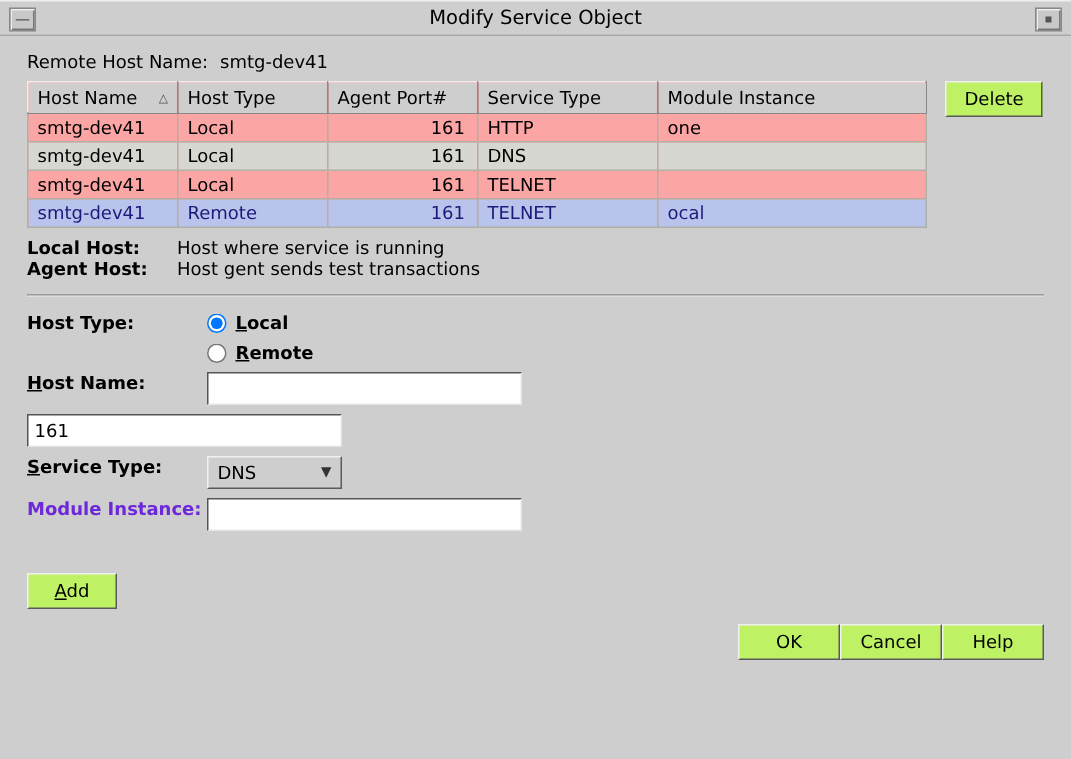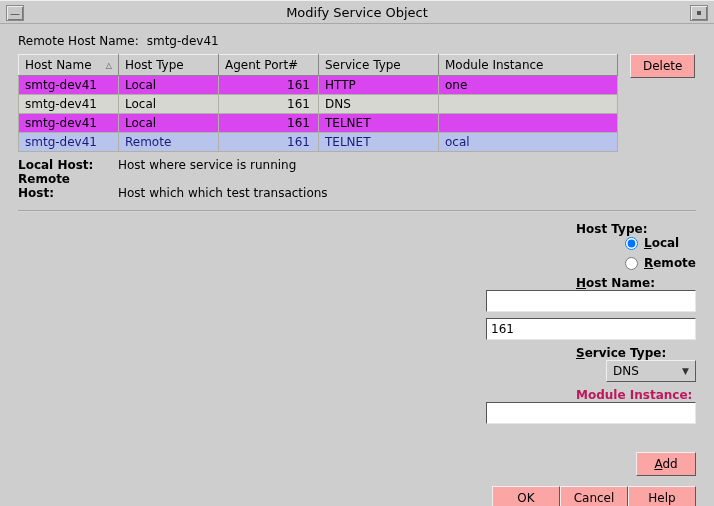--- a/index.html
+++ b/index.html
@@ -44,21 +44,21 @@
   }
   .row-hdr {
     display: flex; align-items: baseline; gap: 8px;
     margin-bottom: 6px; font-size: 12px;
   }
   .bold { font-weight: normal; }
   .table-wrap { display: flex; gap: 12px; align-items: flex-start; }
   table {
     border-collapse: collapse;
     width: 600px;
-    background: #d946ef;
+    background: #fca5a5;
     border: 1px solid #7a7a7a;
   }
   th {
     background: #cecece;
     font-weight: normal;
     text-align: left;
     padding: 3px 6px;
     border: 1px solid #888;
     border-top-color: #eee; border-left-color: #eee;
     font-size: 12px;
@@ -70,42 +70,42 @@
     padding: 2px 6px;
     border: 1px solid #b0b0a6;
     font-size: 12px;
     height: 18px;
     white-space: nowrap;
   }
   td.num { text-align: right; padding-right: 8px; }
   tr.alt td { background: #d7d7d2; }
   tr.sel td { background: #b9c4ec; color: #1a1a7a; }
   .btn {
-    background: #fca5a5;
+    background: #bef264;
     border: 1px solid #888;
     border-top-color: #f0f0f0; border-left-color: #f0f0f0;
     border-bottom-color: #5a5a5a; border-right-color: #5a5a5a;
     padding: 4px 12px;
     font-size: 12px;
     font-family: inherit;
     cursor: pointer;
     min-width: 60px;
   }
   .btn .ul { text-decoration: underline; }
   .legend { margin-top: 6px; font-size: 12px; }
   .legend-row { display: flex; gap: 10px; align-items:flex-end;}
   .legend-row .lab { width: 90px; font-weight: bold; }
   hr.sep {
     border: none; height: 2px; margin: 10px 0;
     background: linear-gradient(#8a8a8a, #f0f0f0);
   }
   .form { font-size: 12px; }
-  .form-row { display: flex; align-items: flex-end; margin: 6px 0; flex-direction: column; }
+  .form-row { display: flex; align-items: flex-start; margin: 6px 0; }
   .form-row .lab { width: 120px; font-weight: bold; }
-  .form-row .lab.disabled { color: #be185d; }
+  .form-row .lab.disabled { color: #6d28d9; }
   .radio-stack { display: flex; flex-direction: column; gap: 6px; }
   .radio-stack label { display: flex; align-items: center; gap: 6px; font-weight: bold; font-size:12px;}
   .radio-stack input { margin:0; }
   .txt {
     height: 22px; width: 210px;
     border: 1px solid #666;
     border-top-color: #555; border-left-color:#555;
     border-right-color:#e6e6e6; border-bottom-color:#e6e6e6;
     background: #fff;
     padding: 2px 4px;
@@ -195,22 +195,22 @@
       <span class="bold">Delete</span>
     </button>
   </div>
 
   <div class="legend">
     <div class="legend-row">
       <span class="lab">Local Host:</span>
       <span>Host where service is running</span>
     </div>
     <div class="legend-row">
-      <span class="lab">Remote Host:</span>
-      <span>Host which which test transactions</span>
+      <span class="lab">Agent Host:</span>
+      <span>Host gent sends test transactions</span>
     </div>
   </div>
 
   <hr class="sep">
 
   <div class="form">
     <div class="form-row">
       <span class="lab">Host Type:</span>
       <div class="radio-stack">
         <label>

